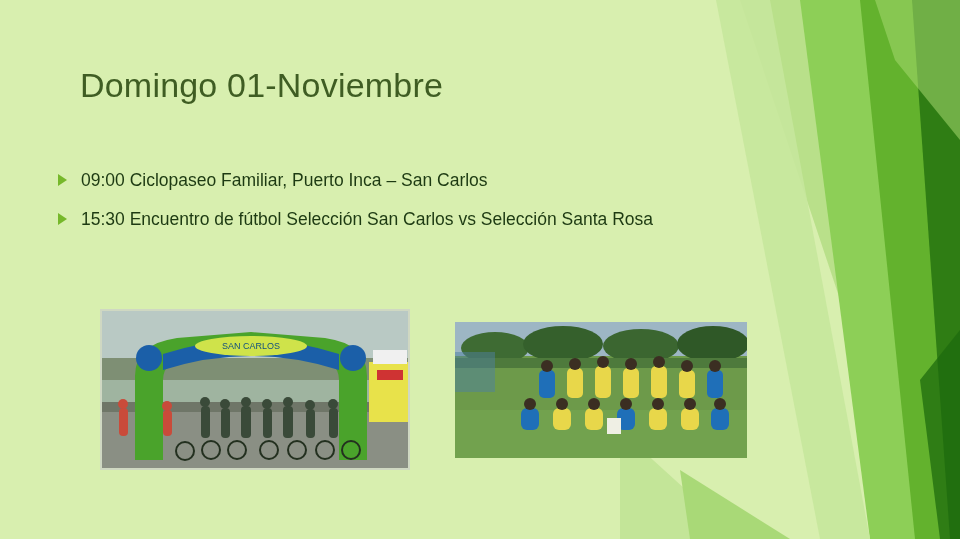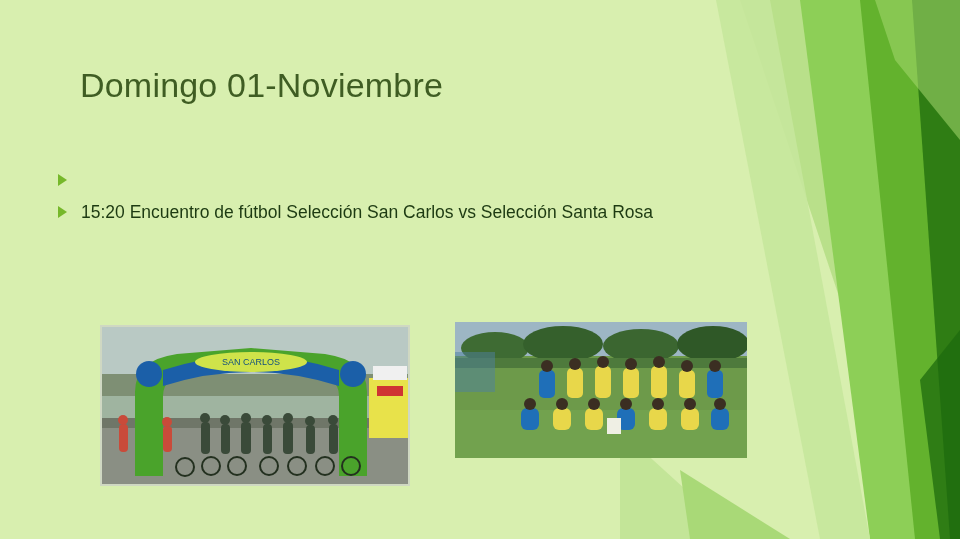--- a/index.html
+++ b/index.html
@@ -45,21 +45,21 @@
     font-size:17.5px;
     color:#1d3a12;
     line-height:1.42;
   }
   
   .photo{
     position:absolute;
     background:#7f8f70;
     overflow:hidden;
   }
-  .photo-left{left:100px;top:309px;width:308px;height:159px;border:1px solid #cfd8c2;margin-top:16px;}
+  .photo-left{left:100px;top:309px;width:308px;height:159px;border:1px solid #cfd8c2;}
   .photo-right{left:455px;top:322px;width:292px;height:136px;}
   .ph-canvas{width:100%;height:100%;display:block;}
 </style>
 </head>
 <body>
 
 <div class="slide">
 
   <div class="deco">
     <svg width="340" height="539" viewBox="0 0 340 539" xmlns="http://www.w3.org/2000/svg">
@@ -73,24 +73,25 @@
       <polygon points="255,0 340,0 340,140 275,60" fill="#a5d86f" opacity="0.55"></polygon>
       <polygon points="300,380 340,330 340,539 320,539" fill="#1e6b0d" opacity="0.75"></polygon>
     </svg>
   </div>
 
   <div class="title">Domingo 01-Noviembre</div>
 
   <div class="bullets">
     <div class="bullet">
       <span class="tri"></span>
+      <span class="txt">09:00 Ciclopaseo Familiar, Puerto Inca – San Carlos</span>
     </div>
     <div class="bullet">
       <span class="tri"></span>
-      <span class="txt">15:20  Encuentro de fútbol Selección San Carlos vs Selección Santa Rosa</span>
+      <span class="txt">15:30  Encuentro de fútbol Selección San Carlos vs Selección Santa Rosa</span>
     </div>
   </div>
 
   <div class="photo photo-left">
     <svg class="ph-canvas" viewBox="0 0 308 159" preserveAspectRatio="none" xmlns="http://www.w3.org/2000/svg">
       <rect x="0" y="0" width="308" height="159" fill="#9fb4a0"></rect>
       <rect x="0" y="0" width="308" height="62" fill="#b9c9c4"></rect>
       <rect x="0" y="48" width="308" height="22" fill="#7e8f74"></rect>
       <rect x="0" y="96" width="308" height="63" fill="#8a8f84"></rect>
       <rect x="0" y="92" width="308" height="10" fill="#6f7668"></rect>

